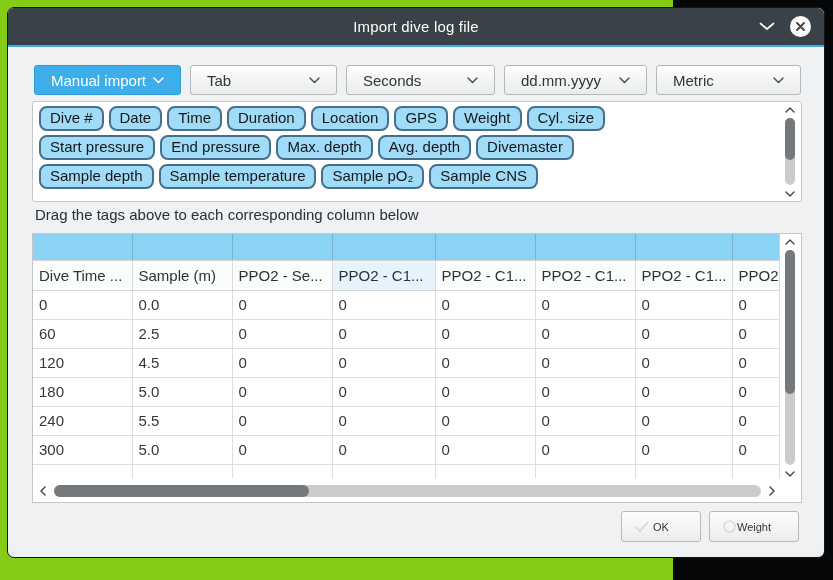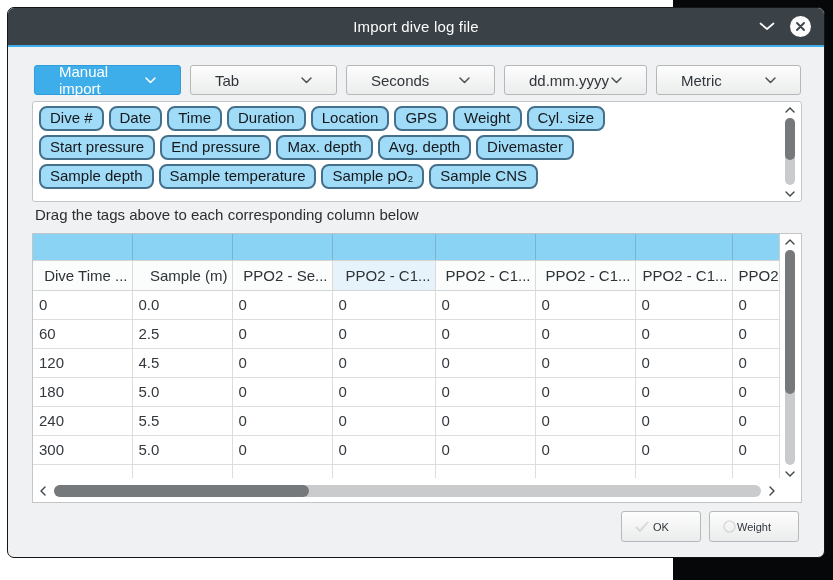--- a/index.html
+++ b/index.html
@@ -1,21 +1,21 @@
 <!DOCTYPE html>
 <html><head>
 <meta charset="utf-8">
 <style>
   * { box-sizing: border-box; }
   html,body { margin:0; padding:0; }
   body {
     width:833px; height:580px; background:#060708;
     font-family:"Liberation Sans", sans-serif; overflow:hidden;
   }
-  .stage { position:relative; width:673px; height:580px; background:#ffffff; }
+  .stage { position:relative; width:673px; height:580px; background:#84cc16; }
   .window {
     position:absolute; left:7px; top:7px; width:818px; height:551px;
     background:#f0f1f2; border-radius:7px; border:1px solid #121517; overflow:hidden;
   }
   
   .titlebar {
     position:absolute; left:0; top:0; right:0; height:37px;
     background:#3b4247; display:flex; align-items:center; justify-content:center;
   }
   .title { color:#fcfcfc; font-size:15px; letter-spacing:.2px; }
@@ -26,21 +26,21 @@
     display:flex; align-items:center; justify-content:center; color:#3b4247;
   }
   .accent { position:absolute; top:37px; left:0; right:0; height:2px; background:#3daee9; }
 
   
   .combo-row { position:absolute; top:57px; left:26px; display:flex; gap:9px; }
   .combo {
     height:30px; border:1px solid #b4b8ba; border-radius:3px;
     background:linear-gradient(#fdfdfd,#ebecec);
     display:flex; align-items:center; justify-content:space-between;
-    padding:0 24px; font-size:15px; color:#31363b;
+    padding:0 16px; font-size:15px; color:#31363b;
   }
   .c1{width:147px} .c2{width:147px} .c3{width:143px} .c4{width:149px} .c5{width:145px}
   .combo.selected { background:#3daee9; border-color:#2f9dd8; color:#ffffff; }
   .chev { display:flex; align-items:center; }
   .chev svg { display:block; }
 
   
   .tagbox {
     position:absolute; left:24px; top:93px; width:770px; height:101px;
     background:#ffffff; border:1px solid #c2c6c8; border-radius:3px; overflow:hidden;
@@ -67,21 +67,21 @@
 
   
   .tablebox {
     position:absolute; left:24px; top:225px; width:770px; height:270px;
     background:#ffffff; border:1px solid #c2c6c8;
   }
   .gridarea { position:absolute; left:0; top:0; right:21px; bottom:21px; overflow:hidden; }
   table { border-collapse:collapse; table-layout:fixed; width:746px; font-size:15px; color:#33383d; }
   .droprow td { height:26px; background:#8bd3f4; border-right:1px solid rgba(90,120,135,.35); border-bottom:1px solid #d3d5d6; }
   .headrow th {
-    height:30px; font-weight:400; text-align:right; padding:0 4px 0 6px;
+    height:30px; font-weight:400; text-align:left; padding:0 4px 0 6px;
     border-right:1px solid #d9dadb; border-bottom:1px solid #d3d5d6;
     background:#fbfcfc; overflow:hidden; white-space:nowrap; color:#2e3338;
   }
   .headrow th.hl { background:#e7f3fb; }
   tbody td {
     height:29px; padding:0 4px 0 6px; border-right:1px solid #dcdddd;
     border-bottom:1px solid #dcdddd; white-space:nowrap; overflow:hidden;
   }
   .partialrow td { height:14px; border-bottom:none; }
 

